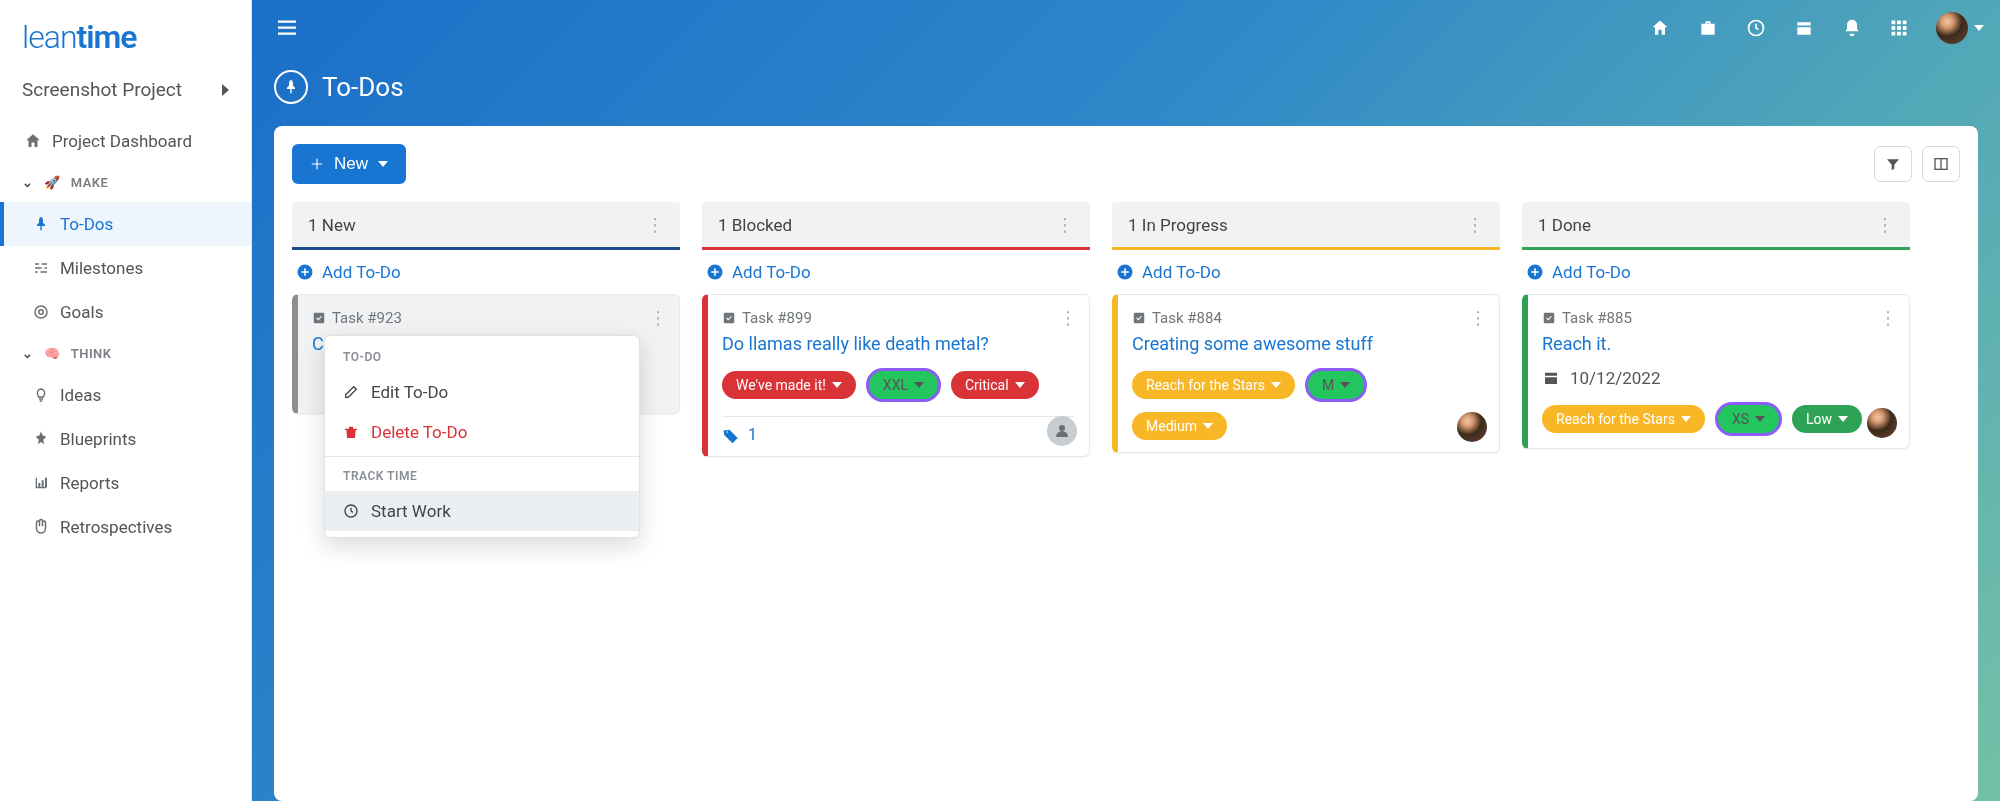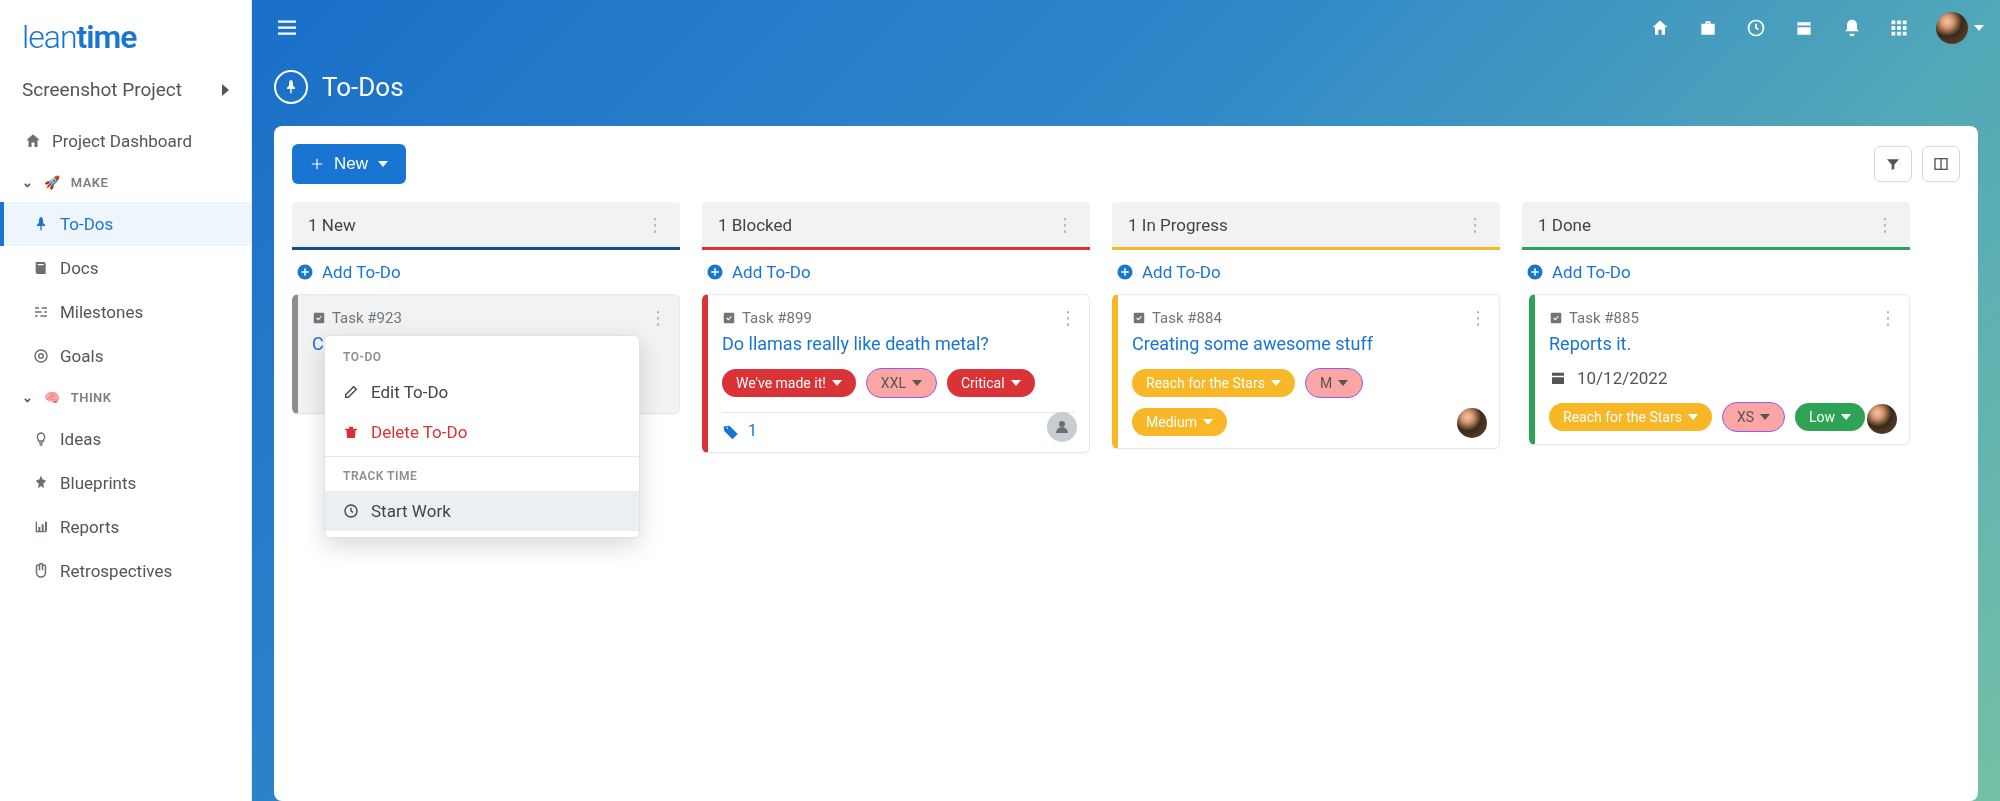--- a/index.html
+++ b/index.html
@@ -34,28 +34,28 @@
 .col-new .col-head { border-color: #1a4a8a; }
 .col-blocked .col-head { border-color: #d93338; }
 .col-progress .col-head { border-color: #f7b726; }
 .col-done .col-head { border-color: #2fa355; }
 .add-todo { padding: 12px 4px; color: #1975d2; font-size: 17px; display: flex; align-items: center; gap: 8px; cursor: pointer; }
 .task { border: 1px solid #e6e8ea; border-radius: 6px; background: #fff; border-left-width: 6px; padding: 14px 14px 12px 14px; position: relative; box-shadow: 0 1px 2px rgba(0,0,0,.04); }
 .task.highlight { background:#f0f2f4; }
 .col-new .task { border-left-color: #8c8e90; }
 .col-blocked .task { border-left-color: #d93338; }
 .col-progress .task { border-left-color: #f7b726; }
-.col-done .task { border-left-color: #2fa355; margin-left: 7px; }
+.col-done .task { border-left-color: #2fa355; }
 .task-id { color: #707579; font-size: 15px; display: flex; align-items: center; gap: 6px; margin-bottom: 6px; }
 .task-title { color: #1975d2; font-size: 18px; margin-bottom: 14px; cursor: pointer; }
 .task-more { position: absolute; top: 12px; right: 12px; color: #a8adb3; font-size: 18px; cursor: pointer; }
 .tags { display: flex; flex-wrap: wrap; gap: 10px; align-items: center; }
 .tag { border-radius: 999px; padding: 6px 14px; font-size: 14px; display: inline-flex; align-items: center; gap: 6px; cursor: pointer; }
 .tag-red { background: #d93338; color: #fff; }
-.tag-border { border: 1px solid #8b5cf6; color: #555; background: #fca5a5; }
+.tag-border { border: 3px solid #8b5cf6; color: #555; background: #22c55e; }
 .tag-gold { background: #f7b726; color: #fff; }
 .tag-green { background: #2fa355; color: #fff; }
 .datebox { display:flex; align-items:center; gap:10px; color:#555; font-size:17px; margin-bottom:14px;}
 .card-foot { border-top:1px solid #e6e8ea; margin-top:14px; padding-top:8px; display:flex; align-items:center; gap:8px; color:#1975d2; font-size:16px;}
 .card-avatar { position:absolute; right:12px; bottom:10px; width:30px; height:30px; border-radius:50%; background:#c8cdd2; display:flex; align-items:center; justify-content:center;}
 .card-avatar.img { background: radial-gradient(circle at 35% 30%, #f0c8a8 0%, #d89870 20%, #3a2a1a 48%, #5f3f2f 85%); }
 .dropdown { position: absolute; top: 40px; left: 26px; background: #fff; border: 1px solid #e0e3e6; border-radius: 6px; width: 316px; box-shadow: 0 8px 24px rgba(0,0,0,.15); z-index: 10; padding: 6px 0; }
 .dd-sec { padding: 8px 18px; font-size: 12px; font-weight: 600; color: #8a8f95; letter-spacing: .5px; }
 .dd-item { padding: 10px 18px; font-size: 17px; color: #444; display: flex; align-items: center; gap: 12px; cursor: pointer; }
 .dd-item.del { color: #d93338; }
@@ -92,28 +92,20 @@
       <span>🚀</span>
       <span>MAKE</span>
     </div>
     <div class="nav-item active">
       <span class="ic">
         <svg width="16" height="16" viewBox="0 0 24 24" fill="currentColor">
             <path d="M14 2v2l1 1v5l3 3v2h-5v6l-1 1-1-1v-6H6v-2l3-3V5l1-1V2z"></path>
           </svg>
       </span>
       <span>To-Dos</span>
-    </div>
-    <div class="nav-item">
-      <span class="ic">
-        <svg width="16" height="16" viewBox="0 0 24 24" fill="currentColor">
-            <path d="M4 3h12a3 3 0 013 3v15H7a3 3 0 01-3-3zM7 6v2h9V6z"></path>
-          </svg>
-      </span>
-      <span>Docs</span>
     </div>
     <div class="nav-item">
       <span class="ic">
         <svg width="18" height="16" viewBox="0 0 24 24" fill="currentColor">
             <path d="M3 5h6v2H3zM13 5h8v2h-8zM3 11h10v2H3zM17 11h4v2h-4zM3 17h4v2H3zM11 17h10v2H11z"></path>
           </svg>
       </span>
       <span>Milestones</span>
     </div>
     <div class="nav-item">
@@ -412,21 +404,21 @@
             <span>Add To-Do</span>
           </div>
           <div class="task">
             <div class="task-id">
               <svg width="14" height="14" viewBox="0 0 24 24" fill="currentColor">
                   <rect x="3" y="3" width="18" height="18" rx="2"></rect>
                   <path d="M8 12l3 3 5-6" stroke="#fff" stroke-width="2" fill="none"></path>
                 </svg>
               <span>Task #885</span>
             </div>
-            <div class="task-title">Reports it.</div>
+            <div class="task-title">Reach it.</div>
             <span class="task-more">⋮</span>
             <div class="datebox">
               <svg width="18" height="18" viewBox="0 0 24 24" fill="currentColor">
                   <path d="M4 5h16v4H4zM4 11h16v9H4zM7 3v4M17 3v4"></path>
                 </svg>
               <span>10/12/2022</span>
             </div>
             <div class="tags">
               <span class="tag tag-gold">
                   <span>Reach for the Stars</span>

